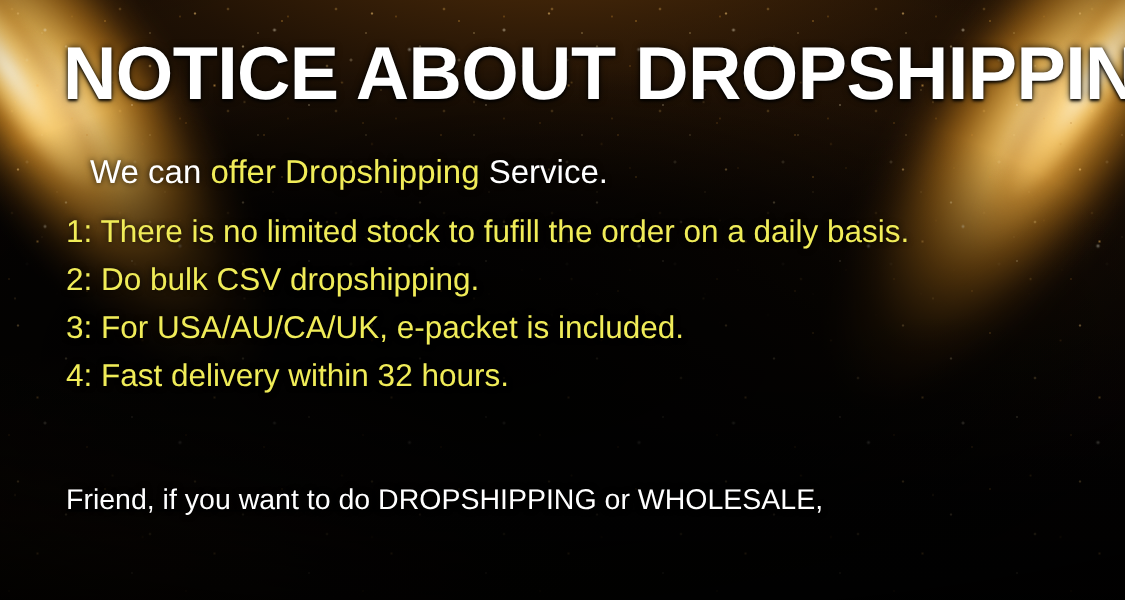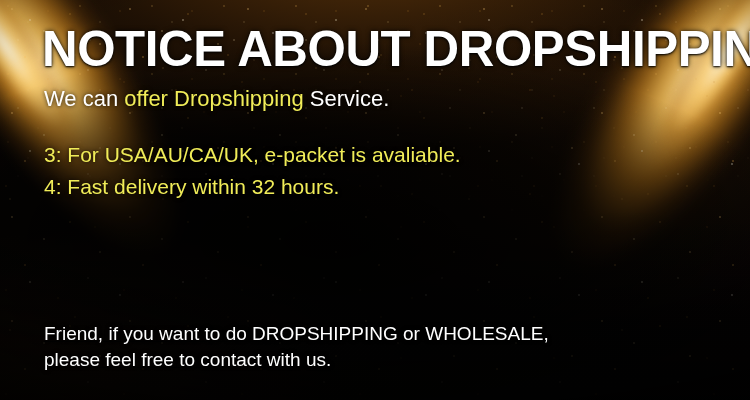--- a/index.html
+++ b/index.html
@@ -150,21 +150,21 @@
     transform: scaleX(0.985);
     transform-origin: left center;
     white-space: nowrap;
     text-shadow: 0 0 5px rgba(0,0,0,0.85), 0 1px 2px rgba(0,0,0,0.9);
   }
 
   .subtitle {
     position: absolute;
     left: 44px;
     top: 88px;
-    margin: 0;
+    margin: 16px;
     font-size: 22px;
     line-height: 1;
     color: #ffffff;
     white-space: nowrap;
     text-shadow: 0 0 4px rgba(0,0,0,0.85);
   }
   .subtitle .hl { color: #f0ec58; }
 
   .list {
     position: absolute;
@@ -214,23 +214,24 @@
   <div class="bg-layer center-dark"></div>
   <div class="bg-layer vignette"></div>
 
   <div class="content">
 
     <h1 class="title">NOTICE ABOUT DROPSHIPPING:</h1>
 
     <p class="subtitle"><span>We can </span><span class="hl">offer Dropshipping</span><span> Service.</span></p>
 
     <ul class="list">
-      <li>3: For USA/AU/CA/UK, e-packet is avaliable.</li>
+      <li>1: There is no limited stock to fufill the order on a daily basis.</li>
+      <li>2: Do bulk CSV dropshipping.</li>
+      <li>3: For USA/AU/CA/UK, e-packet is included.</li>
       <li>4: Fast delivery within 32 hours.</li>
     </ul>
 
     <div class="footer">
       <p>Friend, if you want to do DROPSHIPPING or WHOLESALE,</p>
-      <p>please feel free to contact with us.</p>
     </div>
 
   </div>
 </div>
 
 </body></html>

